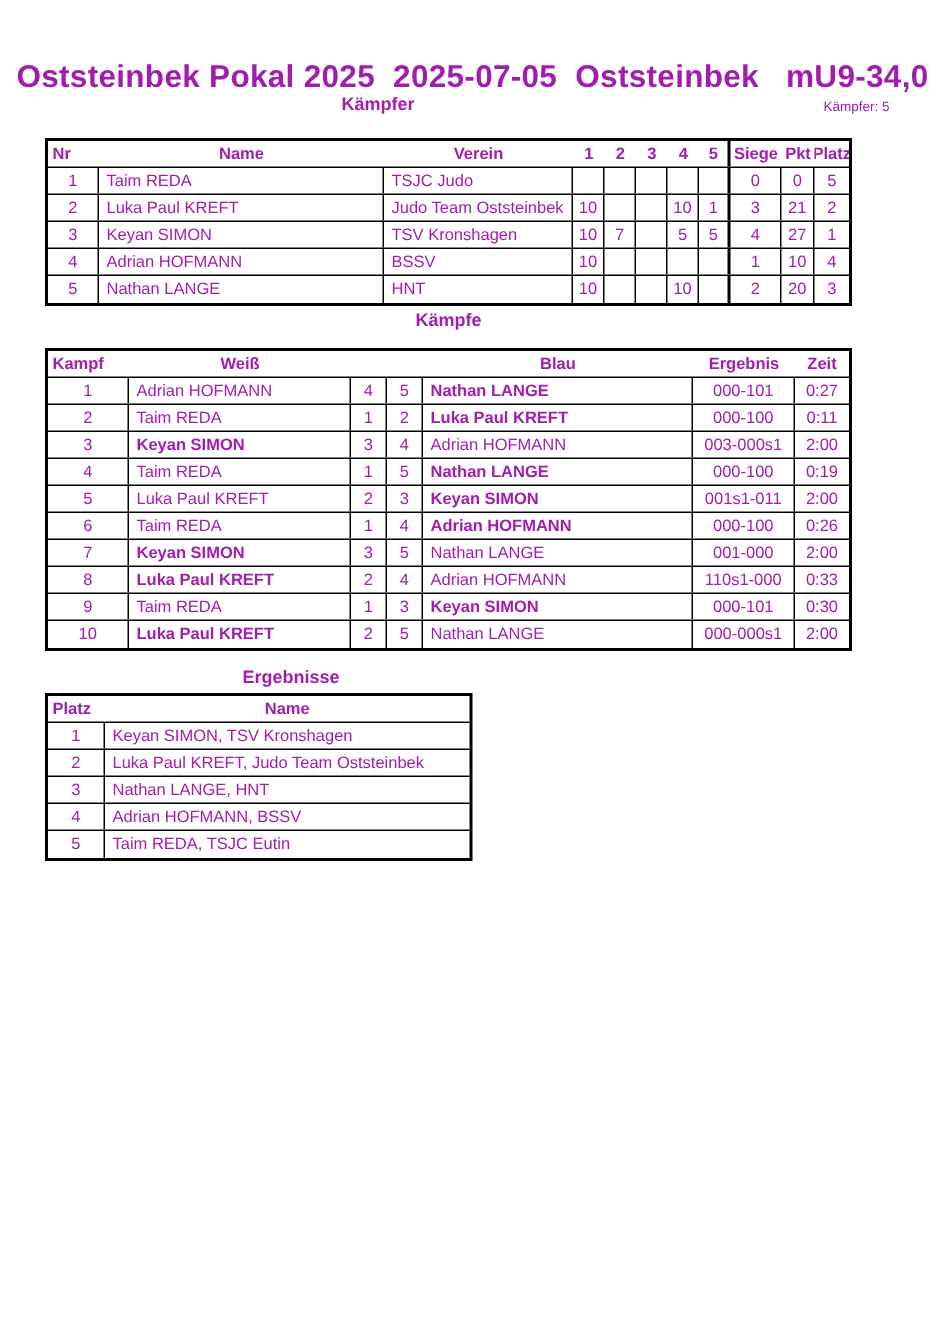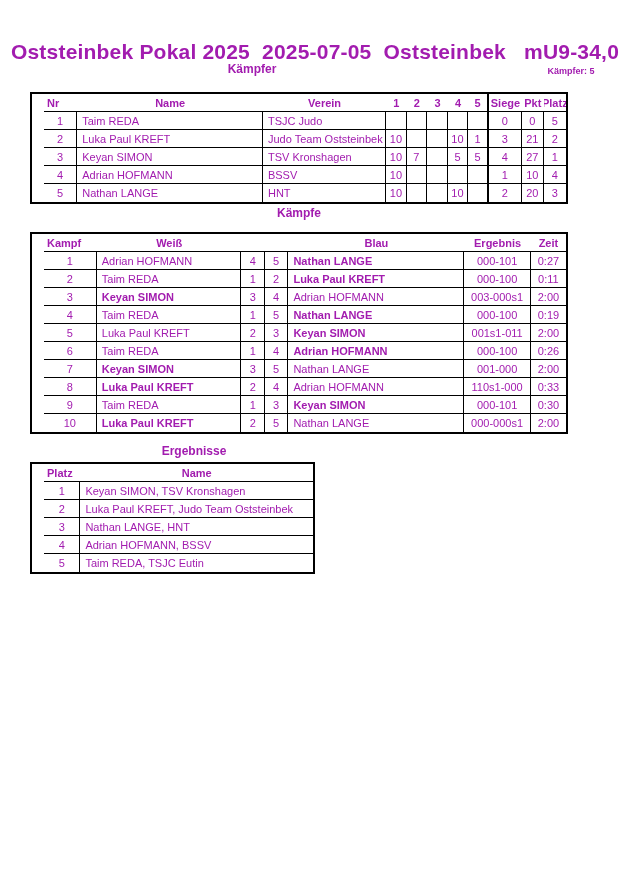--- a/index.html
+++ b/index.html
@@ -21,21 +21,21 @@
   .small-note {
     position:absolute; transform:translateX(-50%);
     font-size:9px; white-space:nowrap;
   }
   .tbl {
     position:absolute; border:2px solid #000; background:#fff;
     box-sizing:border-box;
   }
   .row {
     display:flex; height:18px; box-sizing:border-box;
-    border-bottom:1px solid #000; font-size:11px;margin-left:12px;
+    border-bottom:1px solid #000; font-size:11px;
   }
   .row:last-child { border-bottom:none; }
   .cell {
     box-sizing:border-box; border-right:1px solid #000;
     display:flex; align-items:center; justify-content:center;
     overflow:hidden; white-space:nowrap;
   }
   .cell:last-child { border-right:none; }
   .cell.left { justify-content:flex-start; padding-left:5px; }
   .hrow .cell { border-right:none; font-weight:bold; }
@@ -52,21 +52,21 @@
   
   .c-pl3{width:38px;} .c-name3{width:243px;}
 </style>
 </head>
 <body>
 
 <div class="page">
 
   <div class="main-title">Oststeinbek Pokal 2025  2025-07-05  Oststeinbek   mU9-34,0</div>
   <div class="section-title" style="left:252px; top:62px;">Kämpfer</div>
-  <div class="small-note" style="left:571px; top:66px;font-weight:bold;">Kämpfer: 5</div>
+  <div class="small-note" style="left:571px; top:66px;">Kämpfer: 5</div>
 
   <div class="tbl" style="left:30px; top:92px; width:538px;">
     <div class="row hrow">
       <div class="cell hleft c-nr">Nr</div>
       <div class="cell c-name">Name</div>
       <div class="cell c-verein">Verein</div>
       <div class="cell c-g">1</div>
       <div class="cell c-g">2</div>
       <div class="cell c-g">3</div>
       <div class="cell c-g">4</div>

